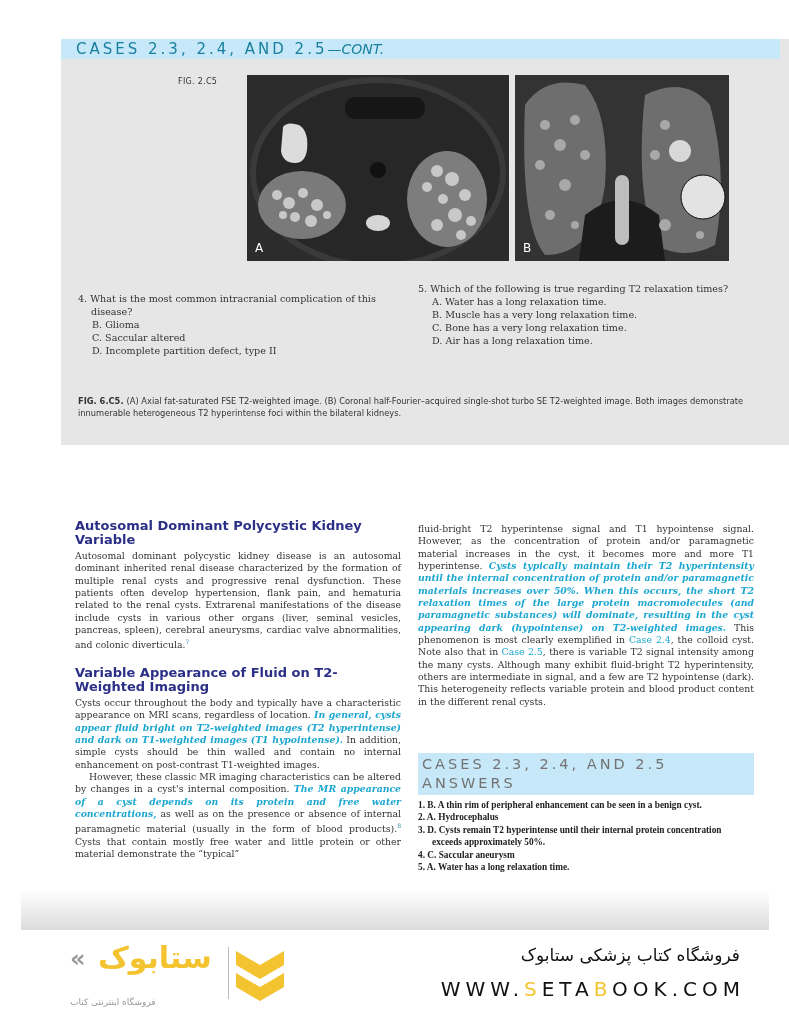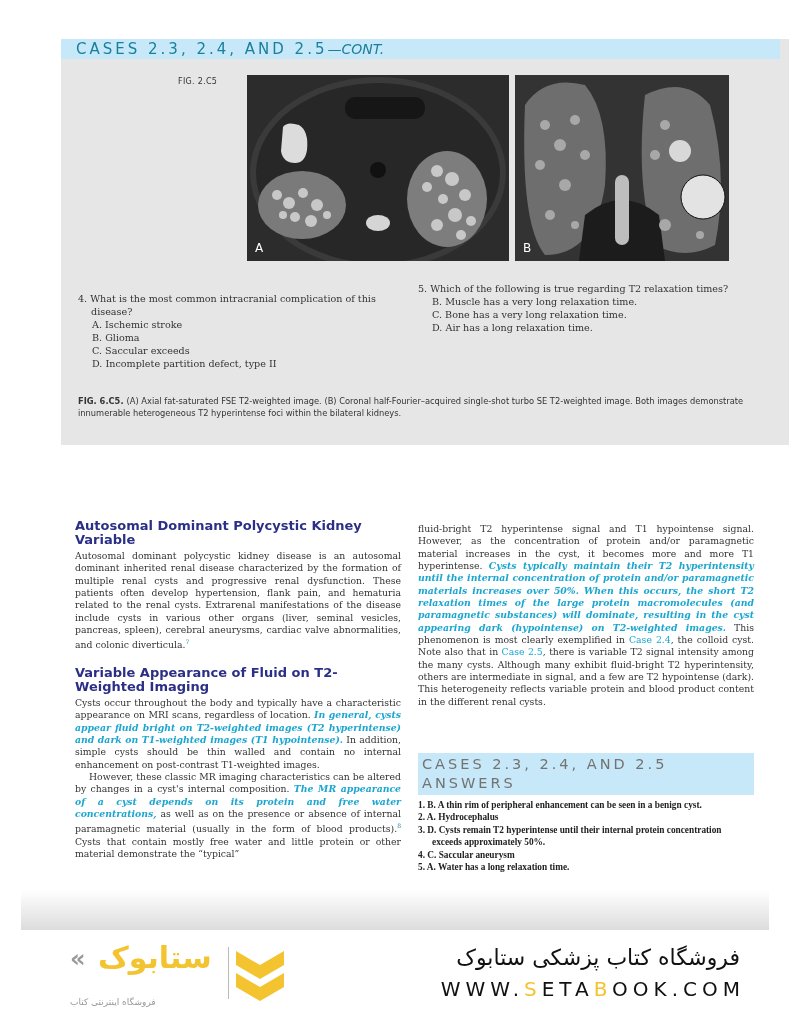--- a/index.html
+++ b/index.html
@@ -79,21 +79,21 @@
     position: absolute; left: 30px; top: 10px; font-family: "DejaVu Sans", sans-serif; font-size: 24px;
     font-weight: bold; color: #999;
   }
   .logo-sub {
     position: absolute; left: 30px; top: 43px; font-family: "DejaVu Sans", sans-serif; font-size: 9px; color: #999; margin-top: 19px;
   }
   .logo-divider { position: absolute; left: 188px; top: 12px; width: 1px; height: 52px; background: #bbb; }
   .logo-emblem { position: absolute; left: 165px; top: 32px; width: 56px; height: 56px; }
   .store-fa {
     position: absolute; left: 430px; top: 945px; width: 310px; text-align: right;
-    font-family: "DejaVu Sans", sans-serif; font-size: 22px; color: #111;
+    font-family: "DejaVu Sans", sans-serif; font-size: 17px; color: #111;
   }
   .store-url {
     position: absolute; left: 400px; top: 977px; width: 345px; text-align: right;
     font-family: "DejaVu Sans", sans-serif; font-size: 20px; letter-spacing: 5px; color: #111;
   }
   .store-url .y { color: #f4c430; }
 </style>
 </head>
 <body>
 
@@ -161,28 +161,28 @@
           <circle cx="185" cy="160" r="4"></circle>
       </g>
       <circle cx="165" cy="76" r="11" fill="#d8d8d8"></circle>
       <circle cx="188" cy="122" r="22" fill="#e3e3e3" stroke="#111" stroke-width="1"></circle>
     </svg>
     <span class="letter">B</span>
   </div>
 
   <div class="q q4">
     <div class="stem"><span>4.</span> <span>What is the most common intracranial complication of this disease?</span></div>
-    <div class="opt">A. Ischemic stroke</div>
     <div class="opt">B. Glioma</div>
-    <div class="opt">C. Saccular exceeds</div>
+    <div class="opt">C. Saccular altered</div>
     <div class="opt">D. Incomplete partition defect, type II</div>
   </div>
 
   <div class="q q5">
     <div class="stem"><span>5.</span> <span>Which of the following is true regarding T2 relaxation times?</span></div>
+    <div class="opt">A. Water has a long relaxation time.</div>
     <div class="opt">B. Muscle has a very long relaxation time.</div>
     <div class="opt">C. Bone has a very long relaxation time.</div>
     <div class="opt">D. Air has a long relaxation time.</div>
   </div>
 
   <div class="caption">
     <b>FIG. 6.C5.</b><span>(A) Axial fat-saturated FSE T2-weighted image. (B) Coronal half-Fourier–acquired single-shot turbo SE T2-weighted image. Both images demonstrate innumerable heterogeneous T2 hyperintense foci within the bilateral kidneys.</span>
   </div>
 </div>
 

